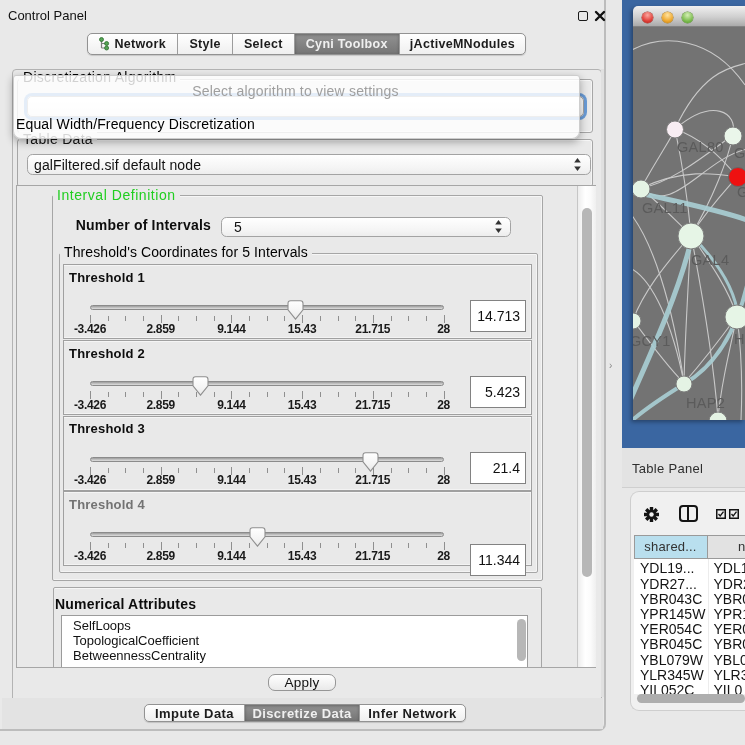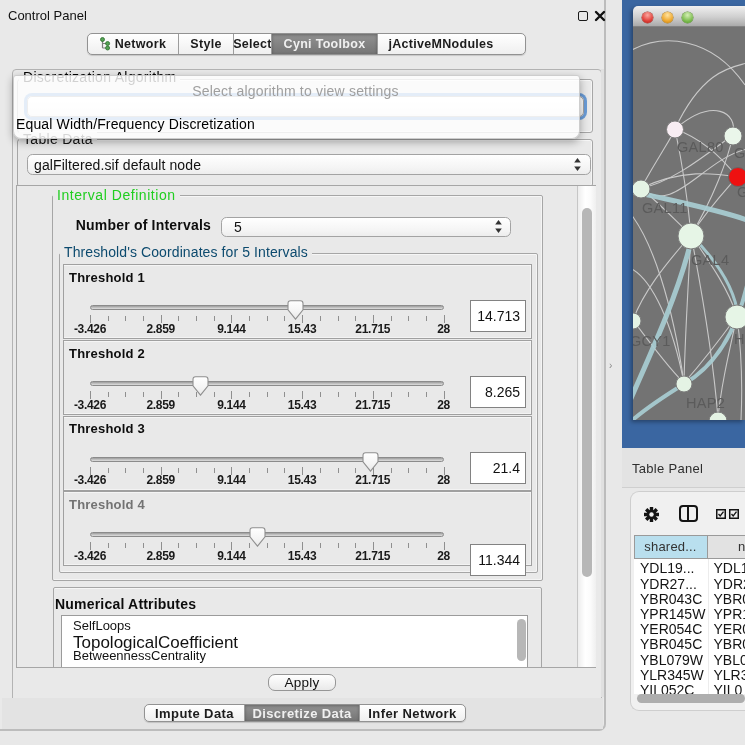--- a/index.html
+++ b/index.html
@@ -43,21 +43,21 @@
 
   <div class="seg" style="left:87px;top:33px;width:437px;height:20px;">
     <div style="width:90px;">
       <svg width="11" height="14" viewBox="0 0 11 14" style="margin-right:4px;">
         <path d="M2.5,3 V11 M2.5,6.5 H7 M2.5,11 H7" stroke="#7d7d7d" stroke-width="1.2" fill="none"></path>
         <circle cx="2.5" cy="2.5" r="2" fill="#55a355" stroke="#2c6e2c" stroke-width="0.8"></circle>
         <circle cx="7.6" cy="6.5" r="2" fill="#55a355" stroke="#2c6e2c" stroke-width="0.8"></circle>
         <circle cx="7.6" cy="11" r="2" fill="#55a355" stroke="#2c6e2c" stroke-width="0.8"></circle>
       </svg>Network</div>
     <div style="width:55px;">Style</div>
-    <div style="width:38px;">Select</div>
+    <div style="width:62px;">Select</div>
     <div class="sel" style="width:106px;">Cyni Toolbox</div>
     <div style="width:127px;">jActiveMNodules</div>
   </div>
 
   <div class="abs" style="left:12px;top:69px;width:588px;height:628px;background:#e9e9e9;
        border:1px solid #b3b3b3;border-radius:4px 4px 0 0;"></div>
   <div class="abs" style="left:601px;top:69px;width:3px;height:628px;background:#e0e0e0;"></div>
   <div class="abs" style="left:2px;top:698px;width:601px;height:31px;background:#e3e3e3;"></div>
 
   <div class="grp" style="left:17px;top:79px;width:574px;height:52px;"></div>
@@ -83,21 +83,21 @@
   <div class="gtitle" style="left:53px;top:188px;color:#21ce21;letter-spacing:0.55px;">Interval Definition</div>
   <div class="abs" style="left:60px;top:217px;width:151px;text-align:right;font-size:14px;font-weight:bold;letter-spacing:0.2px;color:#0d0d0d;">Number of Intervals</div>
   <div class="combo" style="left:221px;top:217px;width:288px;height:18px;border-radius:5.5px;">
     <div style="position:absolute;left:12px;top:1px;">5</div>
     <svg style="position:absolute;right:7px;top:2px;" width="9" height="13" viewBox="0 0 9 13">
       <path d="M4.5,0 L7.8,4.4 H1.2 Z" fill="#333"></path>
         <path d="M4.5,13 L7.8,8.6 H1.2 Z" fill="#333"></path>
     </svg>
   </div>
   <div class="grp" style="left:59px;top:253px;width:477px;height:318px;border-radius:2px;"></div>
-  <div class="gtitle" style="left:60px;top:245px;color:#0c4a6e;letter-spacing:0.1px;">Threshold's Coordinates for 5 Intervals</div>
+  <div class="gtitle" style="left:60px;top:245px;color:#000000;letter-spacing:0.1px;">Threshold's Coordinates for 5 Intervals</div>
   <div class="panelbox" style="left:63px;top:264px;width:466.5px;height:73px;"></div>
   <div class="abs" style="left:69px;top:269.5px;font-size:13px;font-weight:bold;letter-spacing:0.2px;color:#0d0d0d;">Threshold 1</div>
   <div class="track" style="top:305px;"></div>
   <div class="tick" style="left:90.0px;top:315px;height:8px;"></div>
   <div class="tick" style="left:107.7px;top:316px;height:5px;"></div>
   <div class="tick" style="left:125.3px;top:316px;height:5px;"></div>
   <div class="tick" style="left:143.0px;top:316px;height:5px;"></div>
   <div class="tick" style="left:160.7px;top:315px;height:8px;"></div>
   <div class="tick" style="left:178.4px;top:316px;height:5px;"></div>
   <div class="tick" style="left:196.1px;top:316px;height:5px;"></div>
@@ -165,21 +165,21 @@
   <svg class="abs" style="left:192.1px;top:376.0px;" width="17" height="20" viewBox="0 0 17 20">
       <defs>
         <linearGradient id="thg340" x1="0" y1="0" x2="0" y2="1">
         <stop offset="0" stop-color="#ffffff"></stop>
           <stop offset="0.6" stop-color="#f4f4f4"></stop>
           <stop offset="1" stop-color="#e8e8e8"></stop>
       </linearGradient>
       </defs>
       <path d="M1,3.4 Q1,0.8 3.6,0.8 H13.4 Q16,0.8 16,3.4 V9.8 L8.5,19.2 L1,9.8 Z" fill="url(#thg340)" stroke="#8f8f8f" stroke-width="1.1"></path>
     </svg>
-  <div class="vbox" style="left:470px;top:376px;">8.265</div>
+  <div class="vbox" style="left:470px;top:376px;">5.423</div>
   <div class="panelbox" style="left:63px;top:415.5px;width:466.5px;height:73px;"></div>
   <div class="abs" style="left:69px;top:421.0px;font-size:13px;font-weight:bold;letter-spacing:0.2px;color:#0d0d0d;">Threshold 3</div>
   <div class="track" style="top:456.5px;"></div>
   <div class="tick" style="left:90.0px;top:466.5px;height:8px;"></div>
   <div class="tick" style="left:107.7px;top:467.5px;height:5px;"></div>
   <div class="tick" style="left:125.3px;top:467.5px;height:5px;"></div>
   <div class="tick" style="left:143.0px;top:467.5px;height:5px;"></div>
   <div class="tick" style="left:160.7px;top:466.5px;height:8px;"></div>
   <div class="tick" style="left:178.4px;top:467.5px;height:5px;"></div>
   <div class="tick" style="left:196.1px;top:467.5px;height:5px;"></div>
@@ -255,21 +255,21 @@
       <path d="M1,3.4 Q1,0.8 3.6,0.8 H13.4 Q16,0.8 16,3.4 V9.8 L8.5,19.2 L1,9.8 Z" fill="url(#thg491)" stroke="#8f8f8f" stroke-width="1.1"></path>
     </svg>
   <div class="vbox" style="left:470px;top:544px;">11.344</div>
 
   <div class="abs" style="left:17px;top:186px;width:559px;height:481px;overflow:hidden;">
     <div style="position:absolute;left:35.5px;top:401px;width:487px;height:140px;border:1px solid #a6a6a6;border-radius:2px;
          box-shadow:inset 0 1px 0 rgba(255,255,255,0.6);"></div>
     <div style="position:absolute;left:38px;top:410px;font-size:14px;font-weight:bold;letter-spacing:0.2px;color:#0d0d0d;">Numerical Attributes</div>
     <div style="position:absolute;left:44px;top:429px;width:465px;height:100px;background:#fff;border:1px solid #9b9b9b;">
       <div style="position:absolute;left:11px;top:1.5px;font-size:13px;color:#111;">SelfLoops</div>
-      <div style="position:absolute;left:11px;top:16.5px;font-size:17px;color:#111;">TopologicalCoefficient</div>
+      <div style="position:absolute;left:11px;top:16.5px;font-size:13px;color:#111;">TopologicalCoefficient</div>
       <div style="position:absolute;left:11px;top:31.5px;font-size:13px;color:#111;">BetweennessCentrality</div>
       <div style="position:absolute;left:455px;top:3px;width:9px;height:42px;background:#b7b7b7;border-radius:4.5px;"></div>
     </div>
   </div>
 
   <div class="abs" style="left:268px;top:674px;width:66px;height:15px;background:linear-gradient(#ffffff,#e9e9e9);
        border:1px solid #969696;border-radius:7px;text-align:center;font-size:13.5px;color:#111;line-height:15px;letter-spacing:0.2px;">Apply</div>
   <div class="seg" style="left:144px;top:704px;width:320px;height:16px;">
     <div style="width:99px;font-size:13px;letter-spacing:0.4px;">Impute Data</div>
     <div class="sel" style="width:115px;font-size:13px;letter-spacing:0.4px;">Discretize Data</div>

